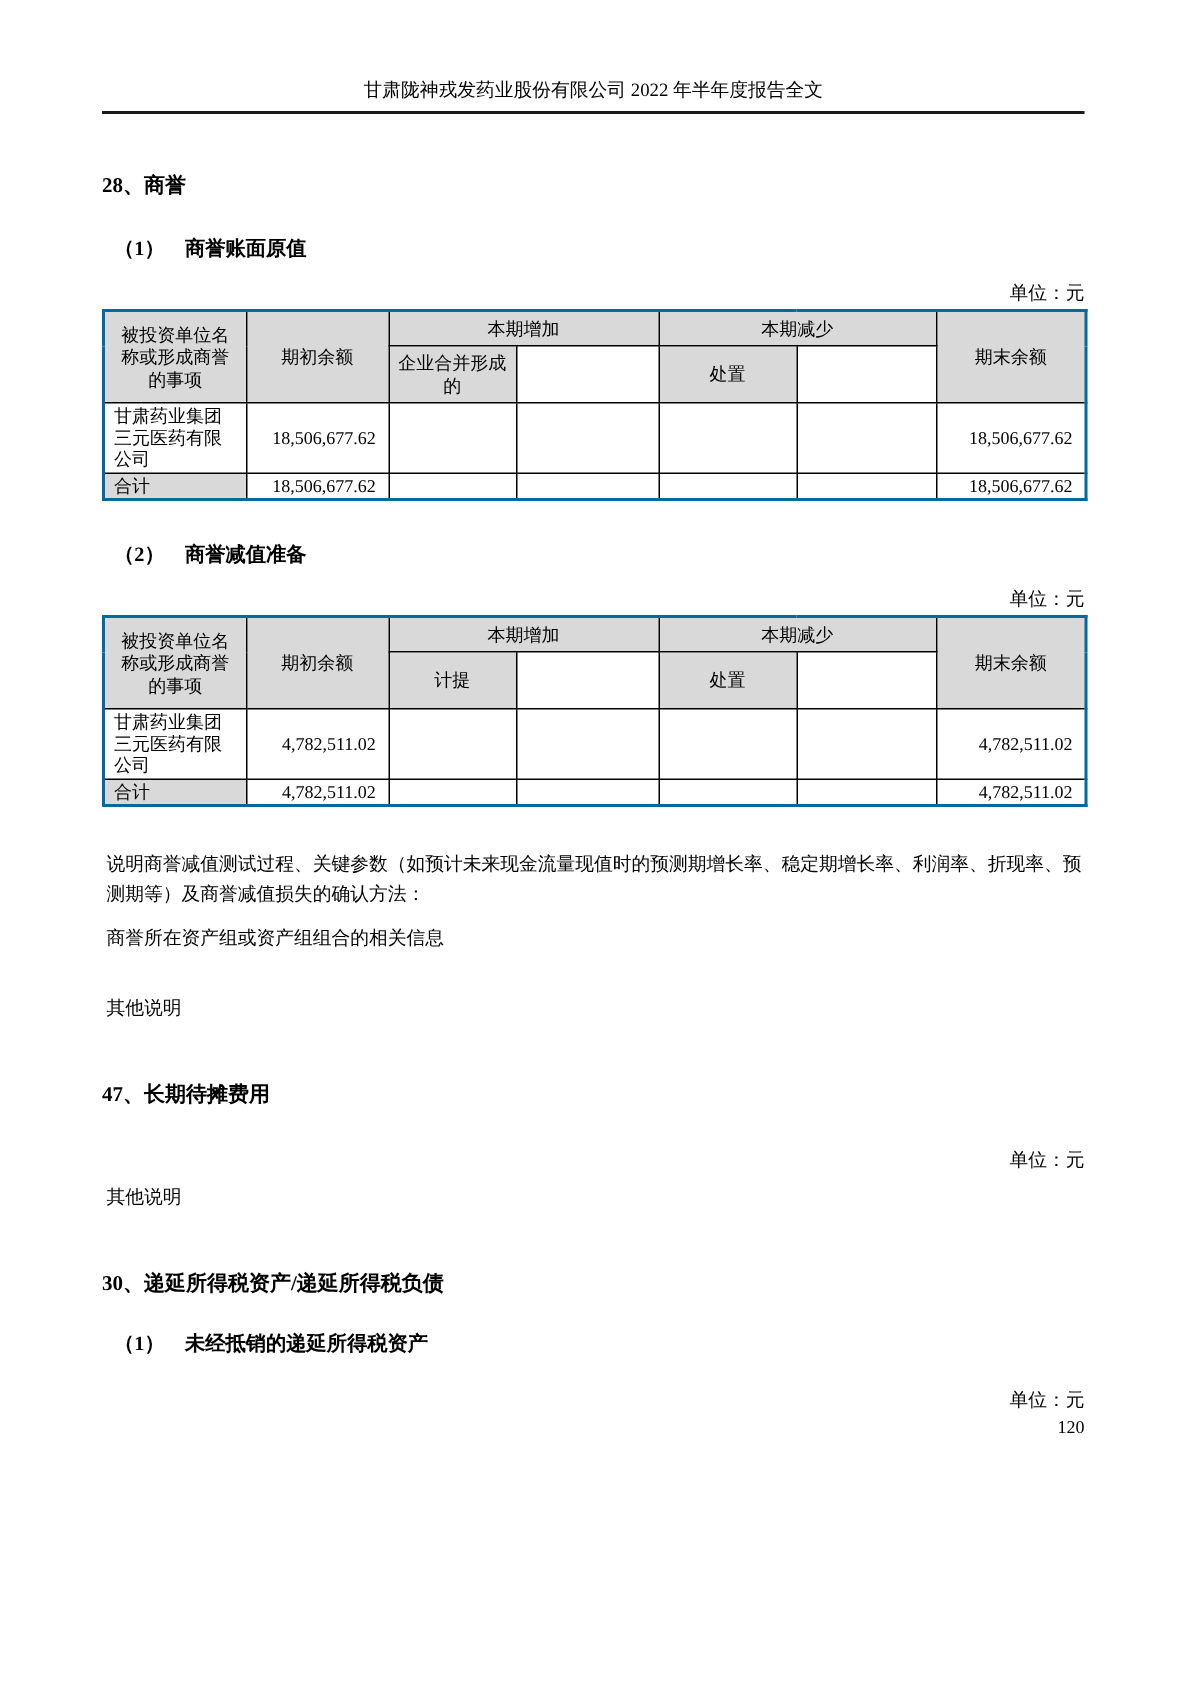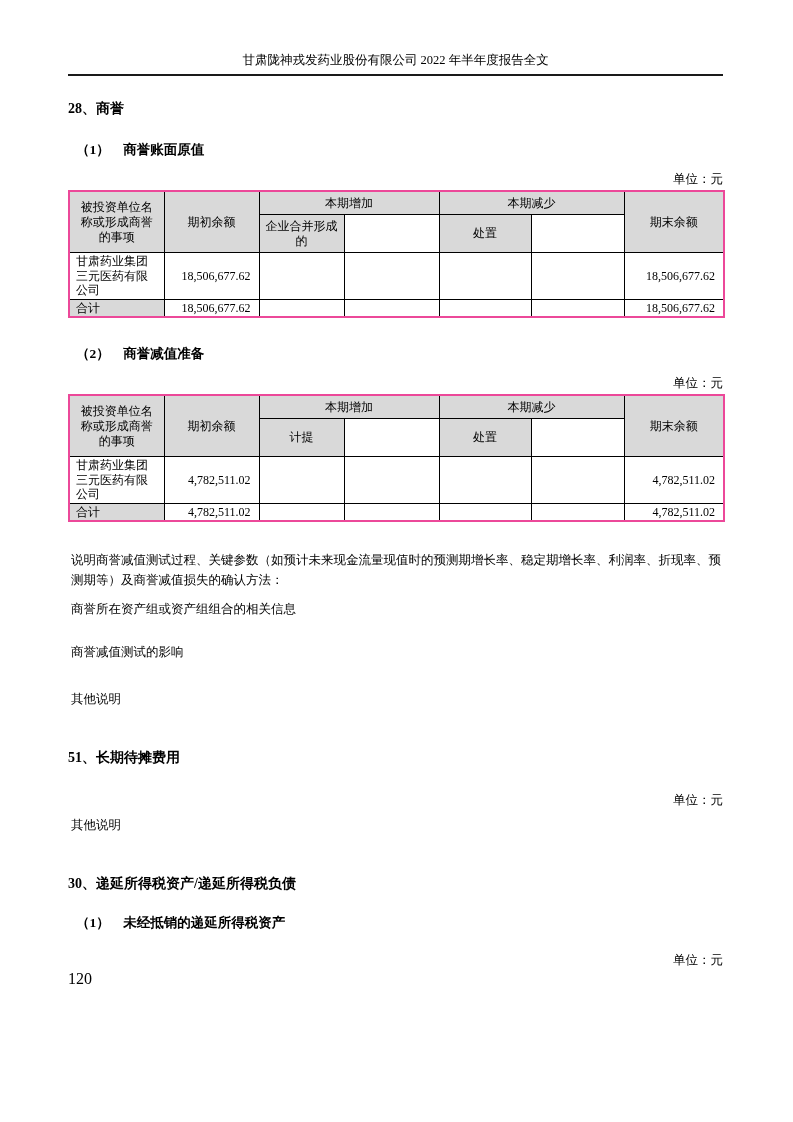--- a/index.html
+++ b/index.html
@@ -10,31 +10,31 @@
     color: #000;
   }
   .content { margin-left: 68px; width: 655px; }
 
   .doc-header {
     padding-top: 52px; padding-bottom: 6px;
     text-align: center; font-size: 12.5px; line-height: 16px;
     border-bottom: 2.5px solid #1a1a1a;
   }
 
-  h1.sec { font-size: 14px; font-weight: bold; line-height: 18px; margin-top: 24px; }
+  h1.sec { font-size: 14px; font-weight: bold; line-height: 18px; margin-top: 40px; }
   h2.subsec { font-size: 13.5px; font-weight: bold; line-height: 16px; margin-top: 24px; margin-left: 8px; }
   h1.mt42 { margin-top: 42px; }
   h2.mt28 { margin-top: 28px; }
   h2.mt22 { margin-top: 22px; }
 
   .unit { text-align: right; font-size: 12.5px; line-height: 15px; margin-top: 14px; margin-bottom: 3px; }
   .unit.mt26 { margin-top: 26px; }
   .unit.mt22 { margin-top: 22px; }
 
-  table { border-collapse: collapse; table-layout: fixed; width: 655px; border: 2px solid #ec4899; }
+  table { border-collapse: collapse; table-layout: fixed; width: 655px; border: 2px solid #0369a1; }
   th, td {
     border: 1px solid #000; font-weight: normal; font-size: 12px;
     line-height: 15px; vertical-align: middle; padding: 1px 4px;
     overflow: hidden;
   }
   .g { background: #d9d9d9; }
   th { text-align: center; }
   tr.hr1 th { height: 20px; }
   tr.hr2 th { height: 35px; }
   .entity-h { padding: 1px 6px; }
@@ -48,21 +48,21 @@
 
   .ltable th { height: 22px; }
 
   p.note { font-size: 12.5px; line-height: 15px; margin-left: 3px; }
   p.note.multiline { line-height: 20px; }
   .mt12 { margin-top: 12px; }
   .mt10 { margin-top: 10px; }
   .mt28 { margin-top: 28px; }
   .mt32 { margin-top: 32px; }
 
-  .page-number { font-size: 16px; line-height: 15px; }
+  .page-number { text-align: right; font-size: 12px; line-height: 15px; }
 </style>
 </head>
 <body>
 
 <div class="content">
 
   <div class="doc-header">甘肃陇神戎发药业股份有限公司 2022 年半年度报告全文</div>
 
   <h1 class="sec">28、商誉</h1>
 
@@ -161,25 +161,24 @@
         <td class="empty"></td>
         <td class="num wide">4,782,511.02</td>
       </tr>
     </tbody>
   </table>
 
   <p class="note multiline mt28">说明商誉减值测试过程、关键参数（如预计未来现金流量现值时的预测期增长率、稳定期增长率、利润率、折现率、预测期等）及商誉减值损失的确认方法：</p>
 
   <p class="note mt12">商誉所在资产组或资产组组合的相关信息</p>
 
-  <p class="note mt28">商誉减值测试的影响</p>
 
   <p class="note mt32">其他说明</p>
 
-  <h1 class="sec mt42">51、长期待摊费用</h1>
+  <h1 class="sec mt42">47、长期待摊费用</h1>
 
   <div class="unit mt26">单位：元</div>
 
 
   <p class="note mt10">其他说明</p>
 
   <h1 class="sec mt42">30、递延所得税资产/递延所得税负债</h1>
 
   <h2 class="subsec mt22">（1）　未经抵销的递延所得税资产</h2>
 

